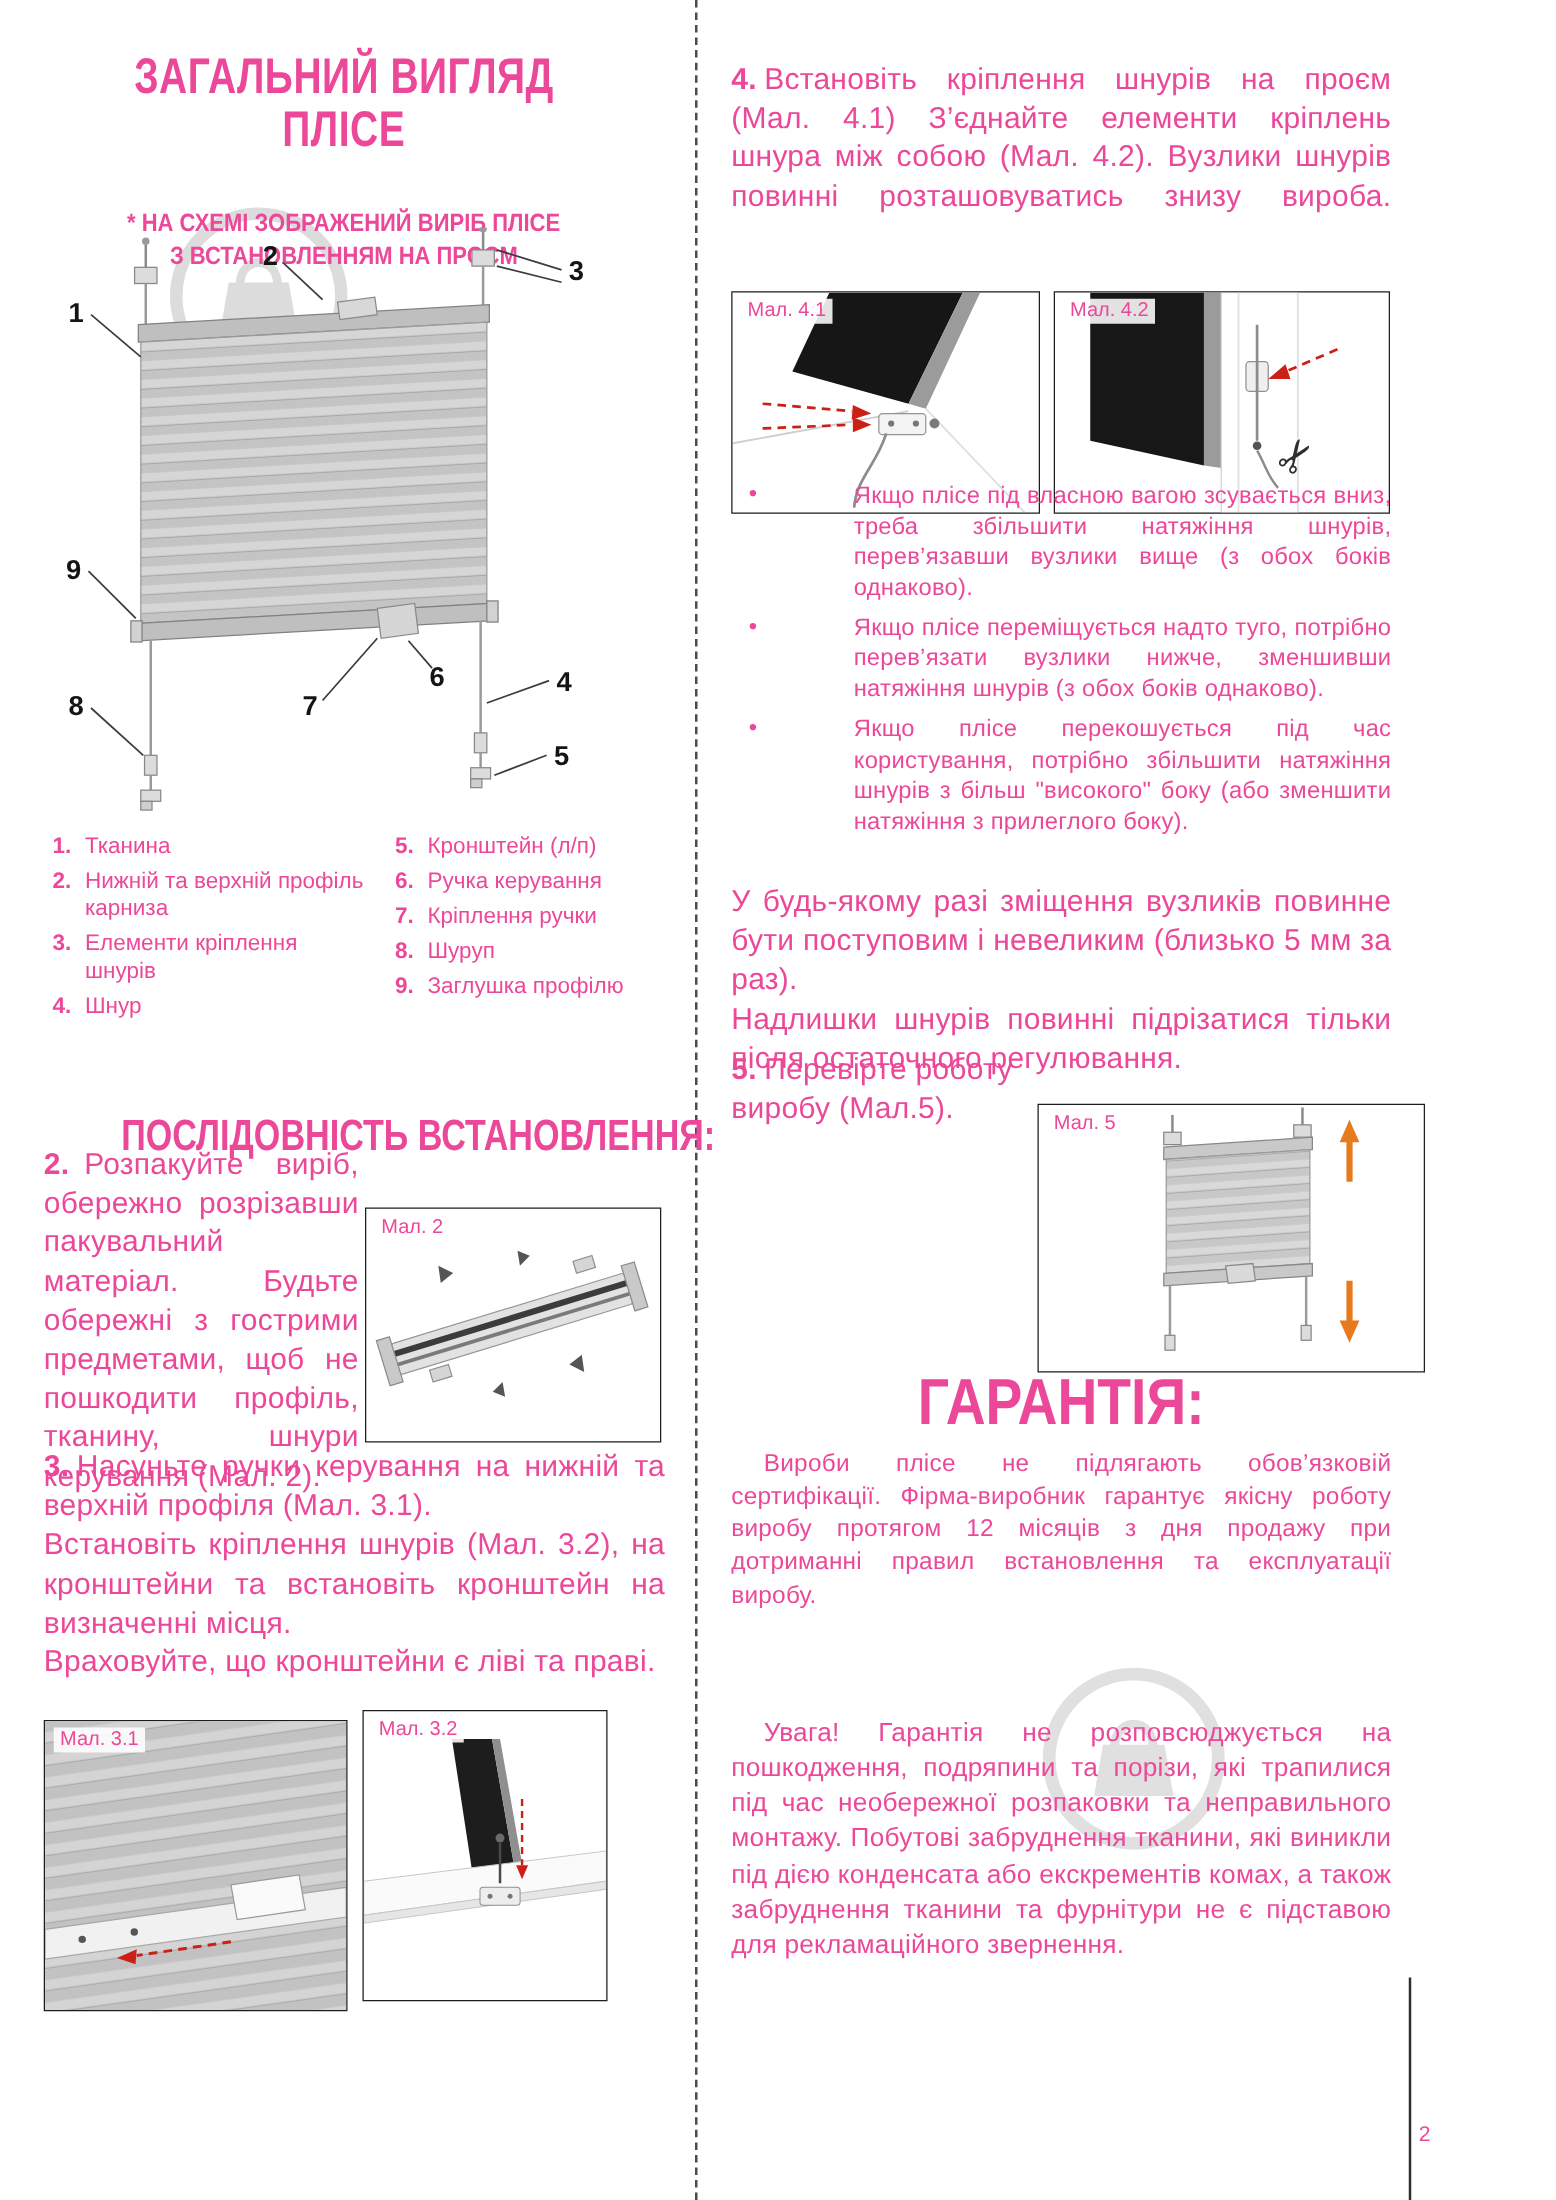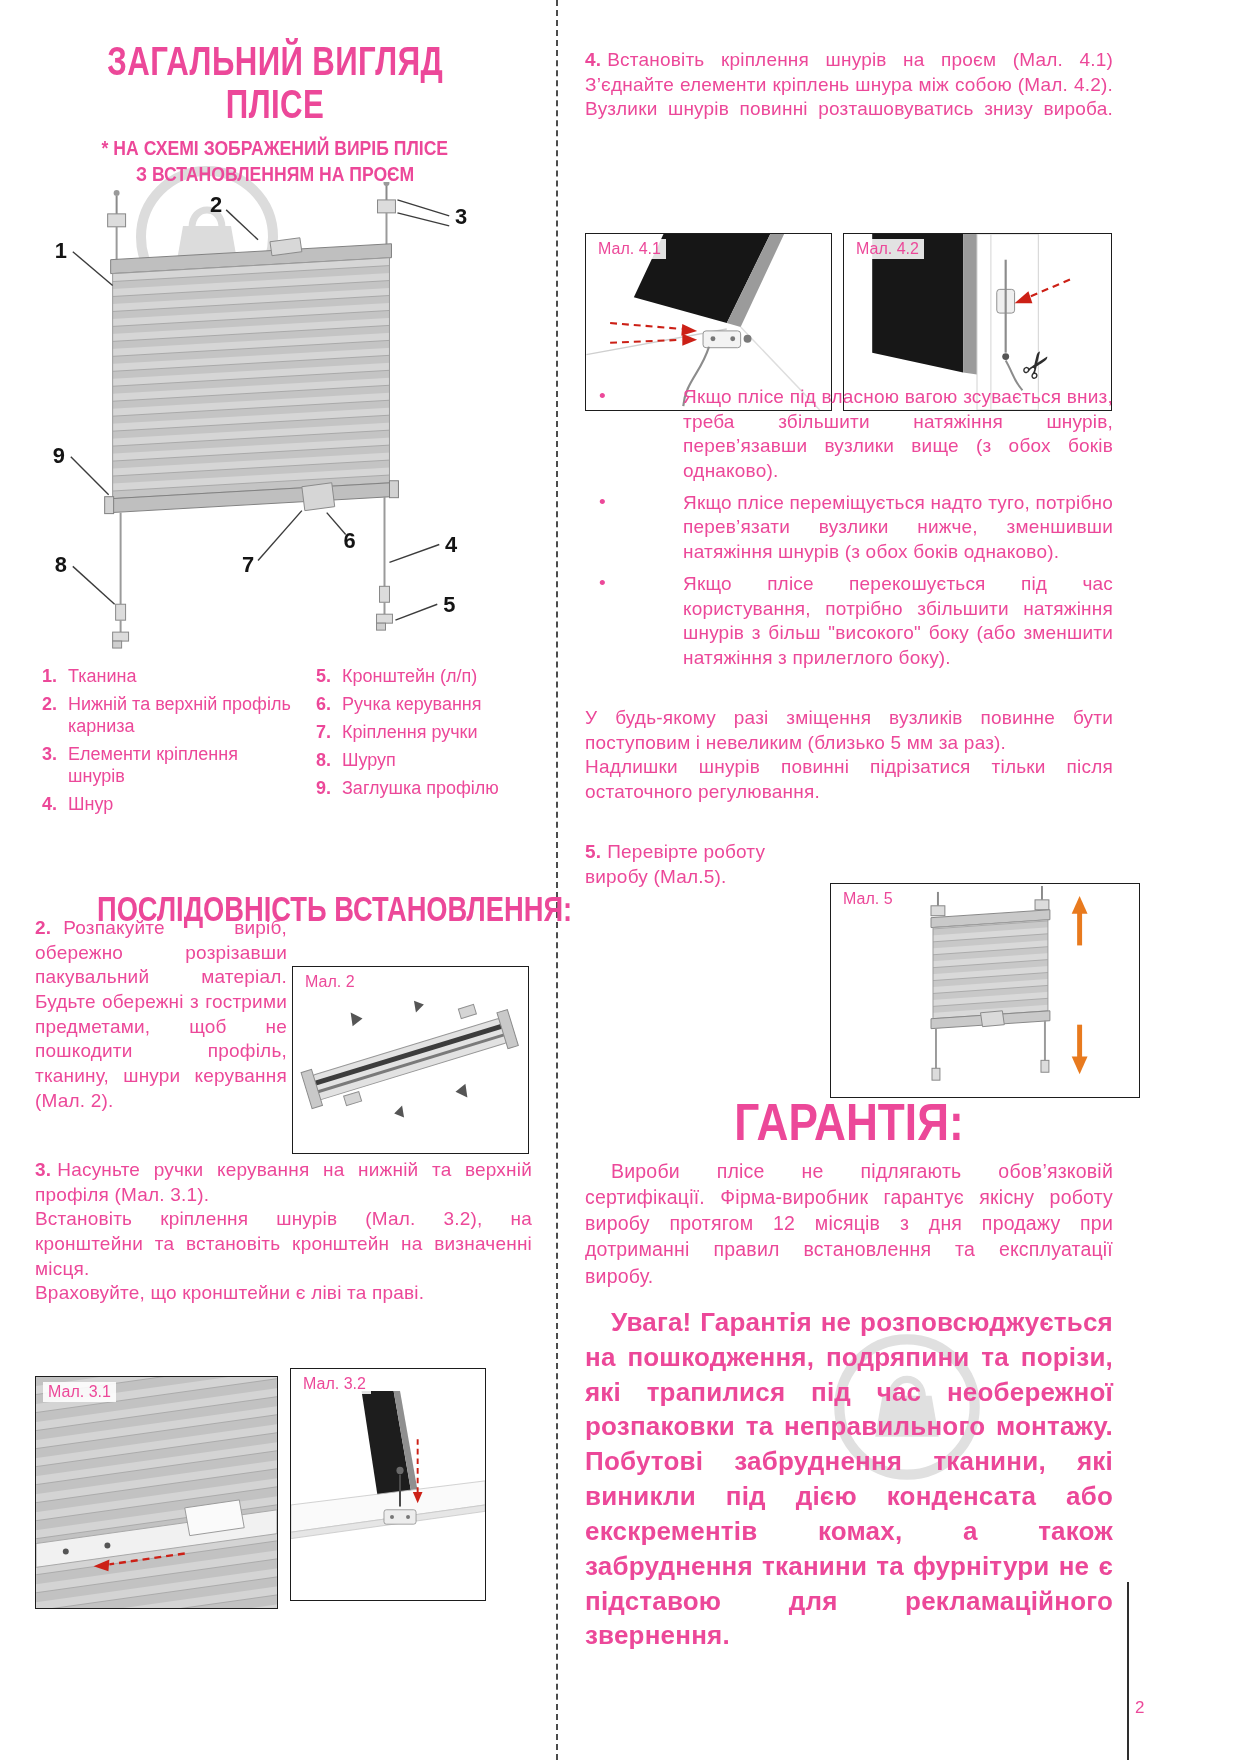--- a/index.html
+++ b/index.html
@@ -4,26 +4,26 @@
 <style>
   html,body{margin:0;padding:0;background:#fff;}
   .page{
     position:relative;width:1245px;height:1760px;background:#fff;
     font-family:"Liberation Sans",sans-serif;color:#ec4899;overflow:hidden;
   }
   .abs{position:absolute;box-sizing:border-box;}
   
   .cond{display:inline-block;transform:scaleX(.78);transform-origin:50% 50%;white-space:nowrap;}
   .main-title{font-size:40px;font-weight:700;line-height:1.08;text-align:center;letter-spacing:.5px;}
-  .subtitle{font-size:20px;font-weight:700;line-height:1.3;text-align:center;}
+  .subtitle{font-size:20px;font-weight:700;line-height:1.3;text-align:center;margin-top:31px;}
   .subtitle .cond{transform:scaleX(.88);}
   .section-title{font-size:35px;font-weight:700;text-align:center;margin-top:44px;}
   .warranty-title{font-size:52px;font-weight:700;text-align:center;}
   
-  .body{font-size:19px;line-height:1.3;text-align:justify;margin:0;letter-spacing:.2px;}
+  .body{font-size:24px;line-height:1.3;text-align:justify;margin:0;letter-spacing:.2px;}
   .body.spread{text-align-last:justify;}
   .stepnum{font-weight:700;margin-right:12px;}
   .indent{text-indent:26px;}
   
   .legend{display:flex;gap:22px;font-size:18px;line-height:1.22;}
   .legend-col{display:flex;flex-direction:column;gap:6px;}
   .legend-item{display:flex;}
   .legend-num{font-weight:700;width:26px;flex:0 0 26px;}
   .legend-text{flex:1;}
   
@@ -353,21 +353,21 @@
   </div>
 
   <div class="abs warranty-title" style="left:585px;top:1092px;width:528px;">
     <span class="cond" style="transform:scaleX(.85);">ГАРАНТІЯ:</span>
   </div>
 
   <p class="abs body indent" style="left:585px;top:1158px;width:528px;font-size:19.5px;line-height:1.34;">
     <span>Вироби плісе не підлягають обов’язковій сертифікації. Фірма-виробник гарантує якісну роботу виробу протягом 12 місяців з дня продажу при дотриманні правил встановлення та експлуатації виробу.</span>
   </p>
 
-  <p class="abs body indent" style="left:585px;top:1305px;width:528px;font-size:26px;line-height:1.34;font-weight:bold;">
+  <p class="abs body indent" style="left:585px;top:1373px;width:528px;font-size:21px;line-height:1.34;">
     <span>Увага! Гарантія не розповсюджується на пошкодження, подряпини та порізи, які трапилися під час необережної розпаковки та неправильного монтажу. Побутові забруднення тканини, які виникли під дією конденсата або екскрементів комах, а також забруднення тканини та фурнітури не є підставою для рекламаційного звернення.</span>
   </p>
 
   <div class="footer-rule"></div>
   <div class="page-number">2</div>
 
   </div>
 </div>
 
 </body></html>

